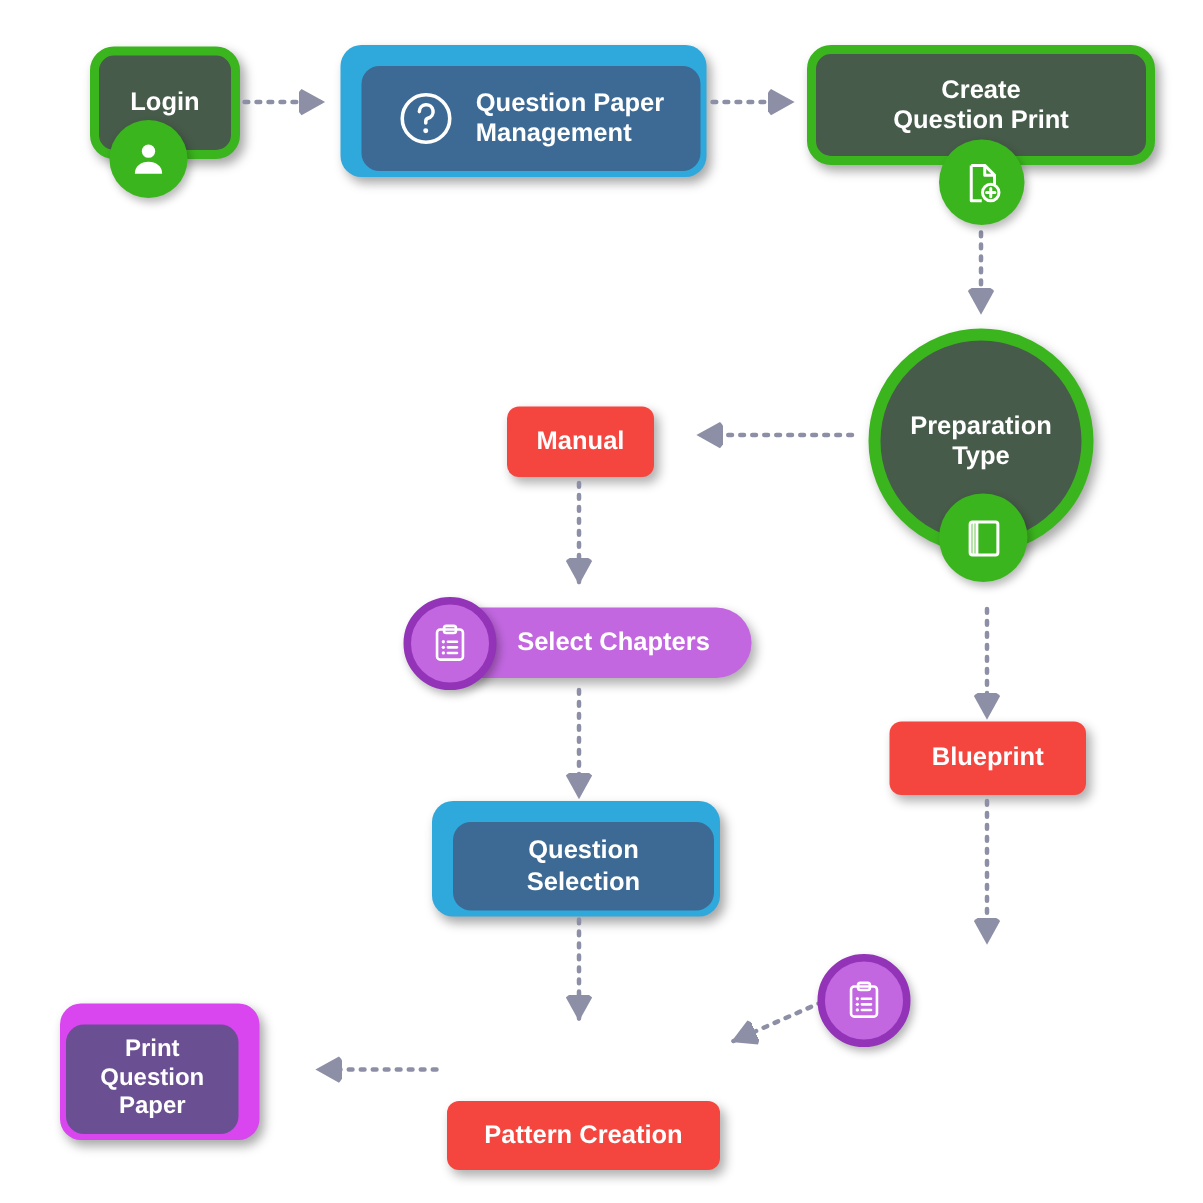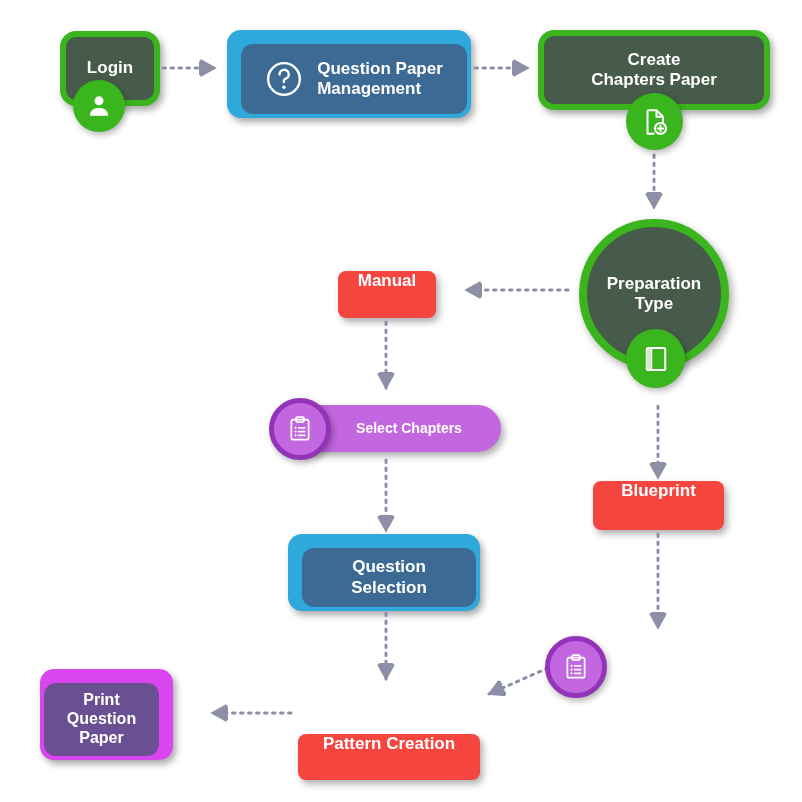--- a/index.html
+++ b/index.html
@@ -56,32 +56,32 @@
   .pfolder .inner{
     position:absolute;left:4px;top:14px;right:14px;bottom:4px;
     background:#6b4f93;border-radius:12px;
     display:flex;align-items:center;justify-content:center;
   }
   .pfolder .lbl{font-size:16px;}
 
   
   .red-box{
     position:absolute;background:#f5453f;border-radius:8px;
-    display:flex;justify-content:center;
+    display:flex;align-items:center;justify-content:center;
     box-shadow:3px 4px 7px rgba(0,0,0,.32);
   }
   .red-box .lbl{font-size:17px;}
 
   
   .ppill{
     position:absolute;background:#c267e0;border-radius:24px;
     display:flex;align-items:center;
     box-shadow:3px 4px 7px rgba(0,0,0,.32);
   }
-  .ppill .lbl{font-size:14px;width:100%;text-align:center;padding-left:34px;box-sizing:border-box;}
+  .ppill .lbl{font-size:17px;width:100%;text-align:center;padding-left:34px;box-sizing:border-box;}
   .pbadge{
     position:absolute;border-radius:50%;background:#c267e0;border:5px solid #9333b8;
     display:flex;align-items:center;justify-content:center;box-sizing:border-box;z-index:7;
     box-shadow:2px 3px 6px rgba(0,0,0,.3);
   }
 
   
   .conn{position:absolute;z-index:1;}
   svg{display:block;overflow:visible;}
 </style>
@@ -143,21 +143,21 @@
           </svg>
         </span>
         <div class="lbl" style="text-align:left;">Question Paper
 Management</div>
       </div>
     </div>
   </div>
 
   <div class="green-box" style="left:538px;top:30px;width:232px;height:80px;">
     <div class="lbl">Create
-Chapters Paper</div>
+Question Print</div>
   </div>
   <div class="badge" style="left:626px;top:93px;width:57px;height:57px;">
     <svg width="30" height="30" viewBox="0 0 24 24" fill="none" stroke="#ffffff" stroke-width="1.6" stroke-linejoin="round">
       <path d="M6 2.6h7.2L18.4 7.8v5.1"></path>
       <path d="M6 2.6v18.8h5.6"></path>
       <path d="M13.2 2.6v5.2h5.2"></path>
       <circle cx="16.4" cy="17.1" r="4.4"></circle>
       <path d="M16.4 14.9v4.4M14.2 17.1h4.4" stroke-linecap="round"></path>
     </svg>
   </div>

